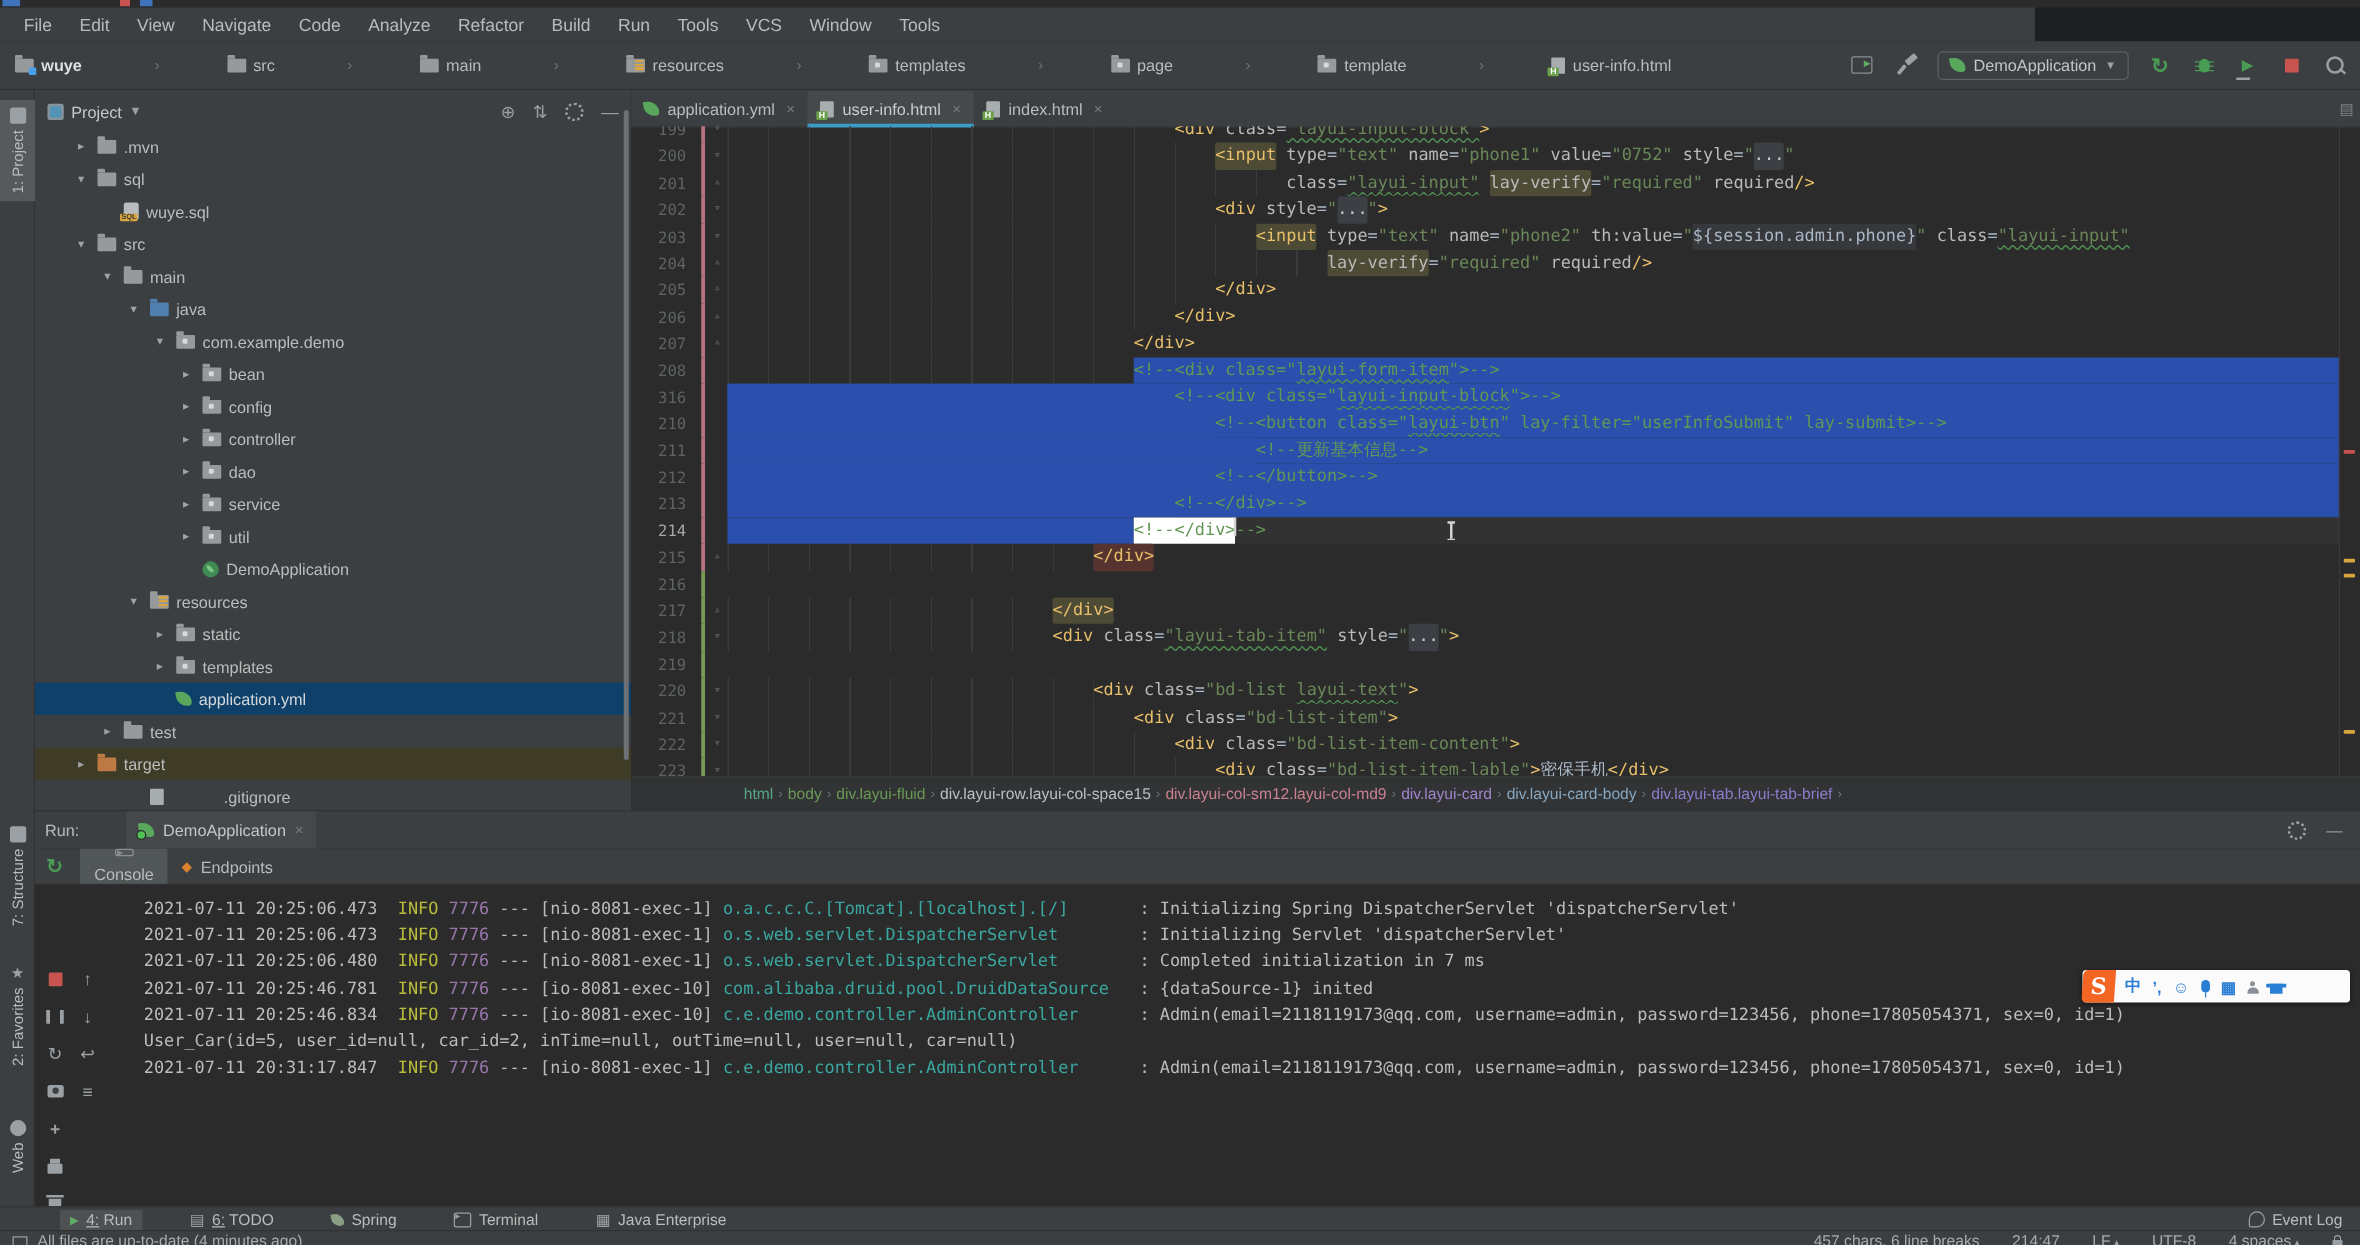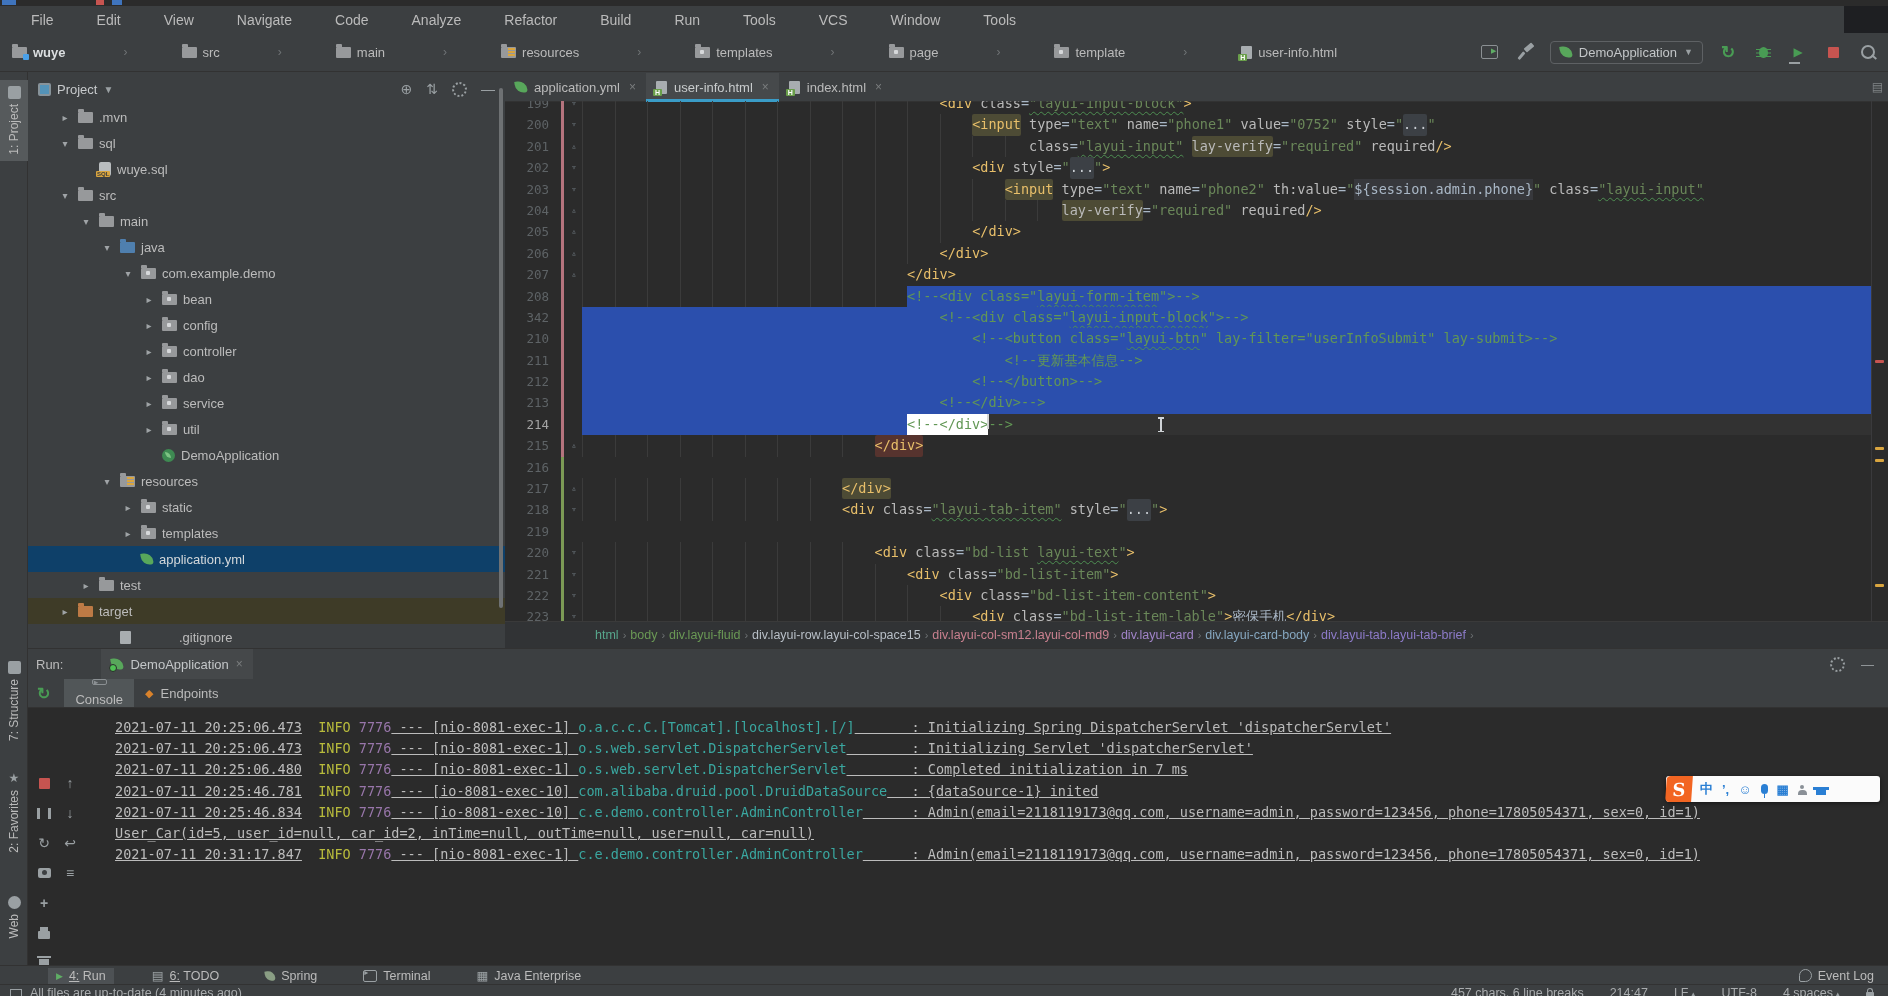--- a/index.html
+++ b/index.html
@@ -4,21 +4,21 @@
 <style>
   html,body{margin:0;padding:0;background:#1e1f22;}
   body{width:1888px;height:996px;position:relative;overflow:hidden;
        font-family:"Liberation Sans",sans-serif;color:#bbbbbb;-webkit-font-smoothing:antialiased;}
   .abs{position:absolute;}
   
   #topsliver{left:0;top:0;width:1888px;height:6px;background:#2b2b2b;}
   #topsliver .m1{position:absolute;left:2px;top:0;width:14px;height:5px;background:#3f74bd;}
   #topsliver .m2{position:absolute;left:96px;top:0;width:8px;height:5px;background:#c75450;}
   #topsliver .m3{position:absolute;left:112px;top:0;width:10px;height:5px;background:#3f74bd;}
-  #menubar{left:0;top:6px;width:1844px;height:27px;background:#3c3f41;display:flex;align-items:center;padding-left:20px;box-sizing:border-box;font-size:14px;gap:21px;}
+  #menubar{left:0;top:6px;width:1628px;height:27px;background:#3c3f41;display:flex;align-items:center;padding-left:8px;box-sizing:border-box;font-size:14px;}
   .mitem{padding:0 11px;color:#bbbbbb;cursor:default;}
   #pathbar{left:0;top:33px;width:1888px;height:39px;background:#3c3f41;border-bottom:1px solid #323232;display:flex;align-items:center;padding-left:12px;box-sizing:border-box;font-size:13px;}
   .crumb{display:flex;align-items:center;gap:6px;margin-right:4px;}
   .crumb .lbl{color:#bbbbbb;}
   .crumb.first .lbl{color:#dcdfe1;font-weight:bold;}
   .csep{color:#6f7375;margin:0 6px;font-size:12px;}
   
   .fo{width:15px;height:11px;background:#97999b;border-radius:1px;position:relative;display:inline-block;flex:none;}
   .fo::before{content:'';position:absolute;top:-3px;left:0;width:6px;height:3px;background:inherit;border-radius:1px 1px 0 0;}
   .fo.blue{background:#4f7fae;}
@@ -133,21 +133,21 @@
   .pause{width:8px;height:11px;border-left:3px solid #9aa0a3;border-right:3px solid #9aa0a3;}
   .cam{width:13px;height:10px;background:#9aa0a3;border-radius:2px;position:relative;}
   .cam::after{content:'';position:absolute;left:4px;top:2px;width:5px;height:5px;background:#3c3f41;border-radius:50%;}
   .prn{width:12px;height:8px;background:#9aa0a3;border-radius:1px;position:relative;margin-top:4px;}
   .prn::before{content:'';position:absolute;left:2px;top:-4px;width:8px;height:4px;background:#9aa0a3;}
   .trs{width:10px;height:11px;background:#9aa0a3;border-radius:0 0 2px 2px;position:relative;margin-top:3px;}
   .trs::before{content:'';position:absolute;left:-2px;top:-3px;width:14px;height:2px;background:#9aa0a3;}
   #console{position:absolute;left:58px;top:58px;right:0;bottom:0;padding:10px 0 0 29px;
            font-family:"DejaVu Sans Mono","Liberation Mono",monospace;font-size:13.5px;overflow:hidden;}
   .logline{height:21.2px;line-height:21.2px;white-space:pre;}
-  .lg-t{color:#bcbcbc;text-decoration:underline;} .lg-lv{color:#b8bb3c;} .lg-pid{color:#9876aa;} .lg-lg{color:#3aa7a0;}
+  .lg-t{color:#bcbcbc;} .lg-lv{color:#b8bb3c;} .lg-pid{color:#9876aa;} .lg-lg{color:#3aa7a0;}
   
   #ime{left:1666px;top:776px;width:214px;height:26px;background:#fbfbfb;border-radius:3px;display:flex;align-items:center;gap:8px;box-shadow:0 1px 4px rgba(0,0,0,.5);padding-left:0;}
   #ime .slogo{width:26px;height:26px;background:#f26522;border-radius:4px 0 0 4px;color:#fff;font-weight:bold;font-size:18px;display:flex;align-items:center;justify-content:center;font-family:"DejaVu Serif",serif;transform:skewX(-4deg);}
   #ime .iic{color:#2a7fd4;font-size:13px;font-weight:bold;}
   .micic{width:7px;height:10px;background:#2a7fd4;border-radius:4px;position:relative;}
   .micic::after{content:'';position:absolute;left:3px;bottom:-4px;width:1.5px;height:4px;background:#2a7fd4;}
   .personic{width:9px;height:5px;background:#8a9097;border-radius:4px 4px 0 0;position:relative;margin-top:6px;}
   .personic::before{content:'';position:absolute;left:2.5px;top:-5px;width:4px;height:4px;background:#8a9097;border-radius:50%;}
   .teeic{width:10px;height:8px;background:#2a7fd4;position:relative;margin-top:3px;}
   .teeic::before{content:'';position:absolute;left:-3px;top:0;width:16px;height:3px;background:#2a7fd4;}
@@ -434,21 +434,21 @@
         <div class="line"><span class="lnum">199</span><span class="vcsbar p"></span><span class="fold">▿</span><span class="body"><span class="ind" style="width: 44ch;"></span><span class="tok tag">&lt;div</span><span class="tok txt"> </span><span class="tok attr">class</span><span class="tok txt">=</span><span class="tok val wavy">"layui-input-block"</span><span class="tok tag">&gt;</span><span class="tail"></span></span></div>
         <div class="line"><span class="lnum">200</span><span class="vcsbar p"></span><span class="fold">▿</span><span class="body"><span class="ind" style="width: 48ch;"></span><span class="tok tag hlo">&lt;input</span><span class="tok txt"> </span><span class="tok attr">type</span><span class="tok txt">=</span><span class="tok val">"text"</span><span class="tok txt"> </span><span class="tok attr">name</span><span class="tok txt">=</span><span class="tok val">"phone1"</span><span class="tok txt"> </span><span class="tok attr">value</span><span class="tok txt">=</span><span class="tok val">"0752"</span><span class="tok txt"> </span><span class="tok attr">style</span><span class="tok txt">=</span><span class="tok val">"</span><span class="tok fold-reg">...</span><span class="tok val">"</span><span class="tail"></span></span></div>
         <div class="line"><span class="lnum">201</span><span class="vcsbar p"></span><span class="fold">▵</span><span class="body"><span class="ind" style="width: 55ch;"></span><span class="tok attr">class</span><span class="tok txt">=</span><span class="tok val wavy">"layui-input"</span><span class="tok txt"> </span><span class="tok attr hlo">lay-verify</span><span class="tok txt">=</span><span class="tok val">"required"</span><span class="tok txt"> </span><span class="tok attr">required</span><span class="tok tag">/&gt;</span><span class="tail"></span></span></div>
         <div class="line"><span class="lnum">202</span><span class="vcsbar p"></span><span class="fold">▿</span><span class="body"><span class="ind" style="width: 48ch;"></span><span class="tok tag">&lt;div</span><span class="tok txt"> </span><span class="tok attr">style</span><span class="tok txt">=</span><span class="tok val">"</span><span class="tok fold-reg">...</span><span class="tok val">"</span><span class="tok tag">&gt;</span><span class="tail"></span></span></div>
         <div class="line"><span class="lnum">203</span><span class="vcsbar p"></span><span class="fold">▿</span><span class="body"><span class="ind" style="width: 52ch;"></span><span class="tok tag hlo">&lt;input</span><span class="tok txt"> </span><span class="tok attr">type</span><span class="tok txt">=</span><span class="tok val">"text"</span><span class="tok txt"> </span><span class="tok attr">name</span><span class="tok txt">=</span><span class="tok val">"phone2"</span><span class="tok txt"> </span><span class="tok attr">th:value</span><span class="tok txt">=</span><span class="tok val">"</span><span class="tok txt inj">${session.admin.phone}</span><span class="tok val">"</span><span class="tok txt"> </span><span class="tok attr">class</span><span class="tok txt">=</span><span class="tok val wavy">"layui-input"</span><span class="tail"></span></span></div>
         <div class="line"><span class="lnum">204</span><span class="vcsbar p"></span><span class="fold">▵</span><span class="body"><span class="ind" style="width: 59ch;"></span><span class="tok attr hlo">lay-verify</span><span class="tok txt">=</span><span class="tok val">"required"</span><span class="tok txt"> </span><span class="tok attr">required</span><span class="tok tag">/&gt;</span><span class="tail"></span></span></div>
         <div class="line"><span class="lnum">205</span><span class="vcsbar p"></span><span class="fold">▵</span><span class="body"><span class="ind" style="width: 48ch;"></span><span class="tok tag">&lt;/div&gt;</span><span class="tail"></span></span></div>
         <div class="line"><span class="lnum">206</span><span class="vcsbar p"></span><span class="fold">▵</span><span class="body"><span class="ind" style="width: 44ch;"></span><span class="tok tag">&lt;/div&gt;</span><span class="tail"></span></span></div>
         <div class="line"><span class="lnum">207</span><span class="vcsbar p"></span><span class="fold">▵</span><span class="body"><span class="ind" style="width: 40ch;"></span><span class="tok tag">&lt;/div&gt;</span><span class="tail"></span></span></div>
         <div class="line"><span class="lnum">208</span><span class="vcsbar p"></span><span class="fold"></span><span class="body"><span class="ind" style="width: 40ch;"></span><span class="seg-sel"><span class="tok com">&lt;!--&lt;div class="</span><span class="tok com wavy">layui-form-item</span><span class="tok com">"&gt;--&gt;</span></span><span class="tail sel"></span></span></div>
-        <div class="line"><span class="lnum">342</span><span class="vcsbar p"></span><span class="fold"></span><span class="body selbg"><span class="ind" style="width: 44ch;"></span><span class="tok com">&lt;!--&lt;div class="</span><span class="tok com wavy">layui-input-block</span><span class="tok com">"&gt;--&gt;</span><span class="tail"></span></span></div>
+        <div class="line"><span class="lnum">316</span><span class="vcsbar p"></span><span class="fold"></span><span class="body selbg"><span class="ind" style="width: 44ch;"></span><span class="tok com">&lt;!--&lt;div class="</span><span class="tok com wavy">layui-input-block</span><span class="tok com">"&gt;--&gt;</span><span class="tail"></span></span></div>
         <div class="line"><span class="lnum">210</span><span class="vcsbar p"></span><span class="fold"></span><span class="body selbg"><span class="ind" style="width: 48ch;"></span><span class="tok com">&lt;!--&lt;button class="</span><span class="tok com wavy">layui-btn</span><span class="tok com">" lay-filter="userInfoSubmit" lay-submit&gt;--&gt;</span><span class="tail"></span></span></div>
         <div class="line"><span class="lnum">211</span><span class="vcsbar p"></span><span class="fold"></span><span class="body selbg"><span class="ind" style="width: 52ch;"></span><span class="tok com">&lt;!--更新基本信息--&gt;</span><span class="tail"></span></span></div>
         <div class="line"><span class="lnum">212</span><span class="vcsbar p"></span><span class="fold"></span><span class="body selbg"><span class="ind" style="width: 48ch;"></span><span class="tok com">&lt;!--&lt;/button&gt;--&gt;</span><span class="tail"></span></span></div>
         <div class="line"><span class="lnum">213</span><span class="vcsbar p"></span><span class="fold"></span><span class="body selbg"><span class="ind" style="width: 44ch;"></span><span class="tok com">&lt;!--&lt;/div&gt;--&gt;</span><span class="tail"></span></span></div>
         <div class="line"><span class="lnum cur">214</span><span class="vcsbar p"></span><span class="fold"></span><span class="body curbg"><span class="ind indsel" style="width: 40ch;"></span><span class="tok com sel">&lt;!--&lt;/div&gt;</span><span class="cursor"></span><span class="tok com">--&gt;</span><span class="tail"></span></span></div>
         <div class="line"><span class="lnum">215</span><span class="vcsbar p"></span><span class="fold">▵</span><span class="body"><span class="ind" style="width: 36ch;"></span><span class="tok tag hlr">&lt;/div&gt;</span><span class="tail"></span></span></div>
         <div class="line"><span class="lnum">216</span><span class="vcsbar g"></span><span class="fold"></span><span class="body"><span class="ind" style="width: 0ch;"></span><span class="tail"></span></span></div>
         <div class="line"><span class="lnum">217</span><span class="vcsbar g"></span><span class="fold">▵</span><span class="body"><span class="ind" style="width: 32ch;"></span><span class="tok tag hlo">&lt;/div&gt;</span><span class="tail"></span></span></div>
         <div class="line"><span class="lnum">218</span><span class="vcsbar g"></span><span class="fold">▿</span><span class="body"><span class="ind" style="width: 32ch;"></span><span class="tok tag">&lt;div</span><span class="tok txt"> </span><span class="tok attr">class</span><span class="tok txt">=</span><span class="tok val wavy">"layui-tab-item"</span><span class="tok txt"> </span><span class="tok attr">style</span><span class="tok txt">=</span><span class="tok val">"</span><span class="tok fold-reg">...</span><span class="tok val">"</span><span class="tok tag">&gt;</span><span class="tail"></span></span></div>
         <div class="line"><span class="lnum">219</span><span class="vcsbar g"></span><span class="fold"></span><span class="body"><span class="ind" style="width: 0ch;"></span><span class="tail"></span></span></div>

